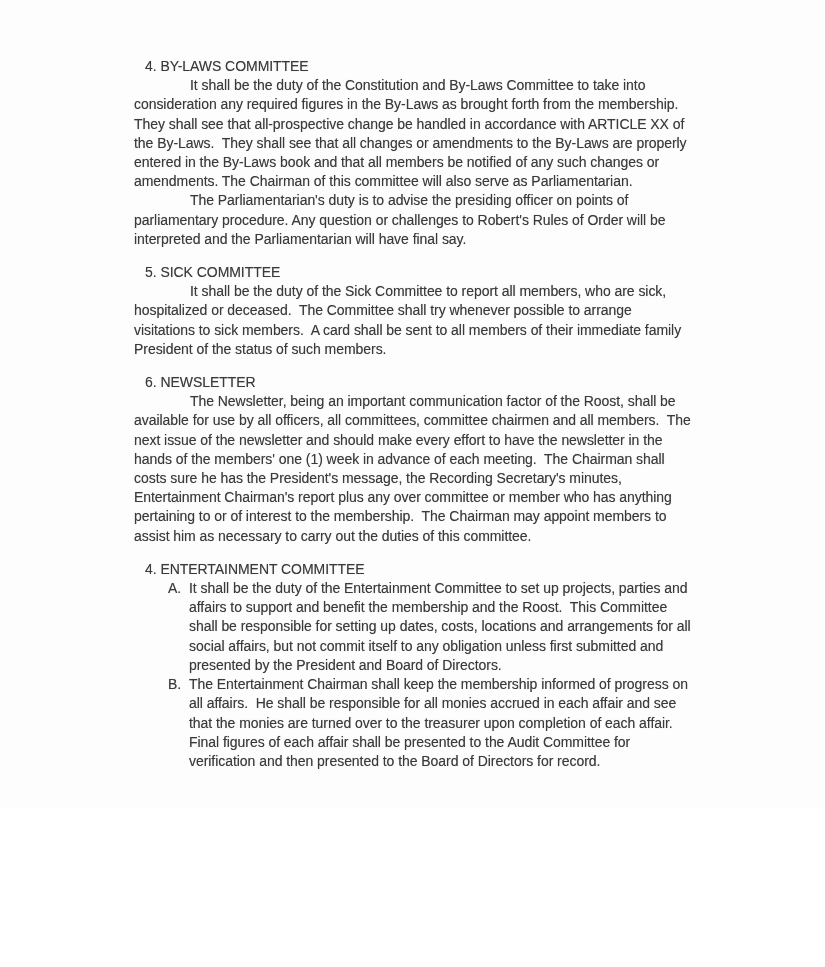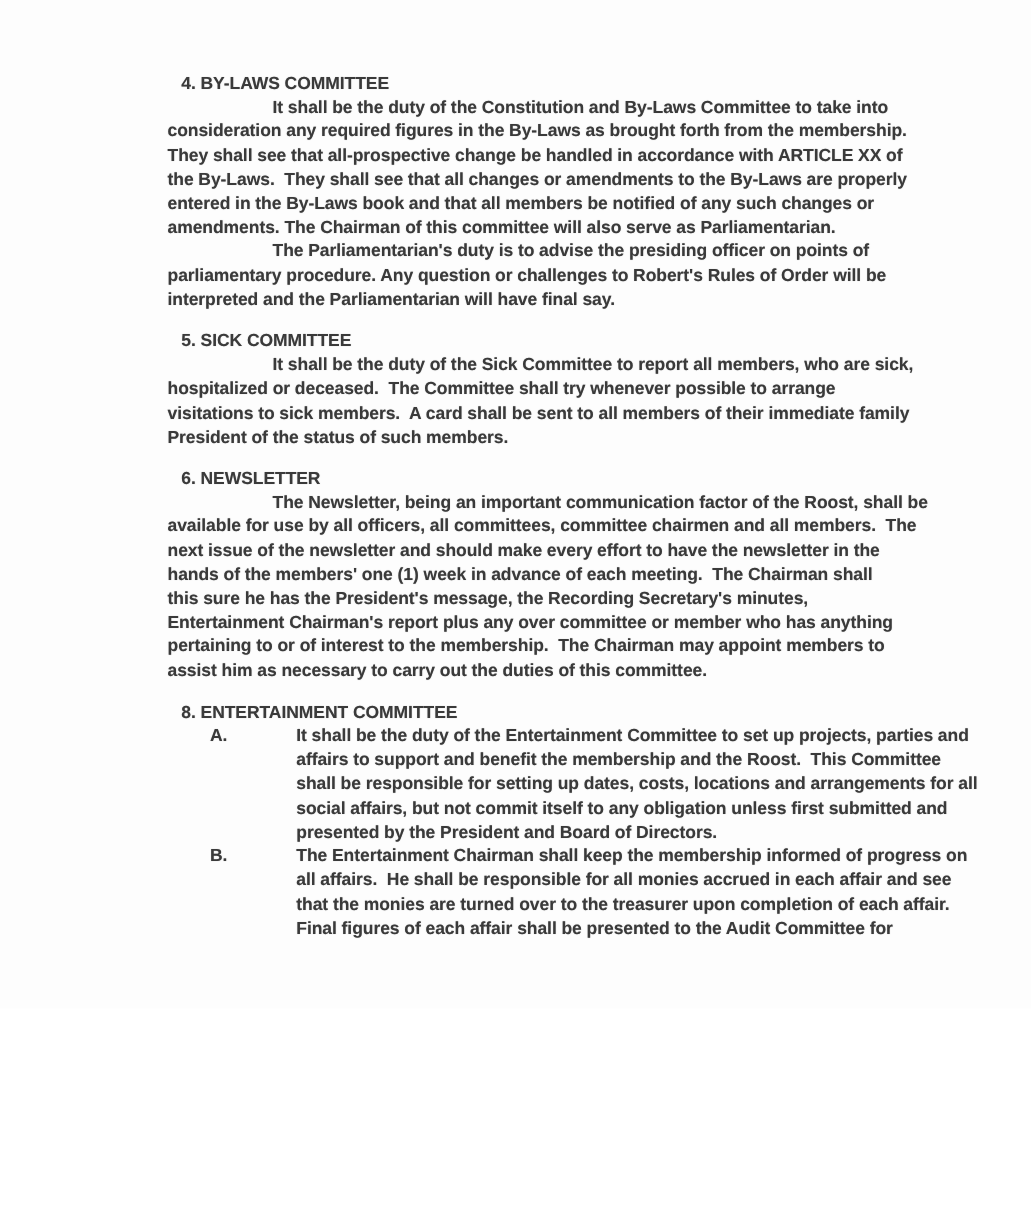--- a/index.html
+++ b/index.html
@@ -3,38 +3,37 @@
 <meta charset="utf-8">
 <style>
   html,body { margin:0; padding:0; background:#ffffff; }
   .page {
     position:relative;
     width:825px; height:807px;
     background:#fdfdfd;
     overflow:hidden;
     font-family:"Liberation Sans", sans-serif;
     color:#3a3a3a;
-    font-weight:bold;
   }
   .doc {
     position:absolute;
     left:134px; top:57px;
     width:610px;
     font-size:14px;
     line-height:19.2px;
     letter-spacing:-0.05px;
     text-shadow:0 0 0.7px rgba(90,90,90,0.55);
   }
   .section + .section { margin-top:14px; }
   .section-heading { margin-left:11px; white-space:pre; }
   .text-line { white-space:pre; }
-  .text-line.first { margin-left:84px; }
+  .text-line.first { margin-left:56px; }
   .list-item { display:flex; margin-left:34px; }
   .list-marker { flex:0 0 21px; white-space:pre; }
-  .list-lines { flex:1 1 auto;margin-left:48px; }
+  .list-lines { flex:1 1 auto; }
   .footer-left {
     position:absolute; left:100px; top:886px;
     font-family:"Liberation Serif", serif;
     font-style:italic;
     font-size:16.5px;
     color:#3c3c3c;
     text-shadow:0 0 0.6px rgba(90,90,90,0.5);
   }
   .footer-right {
     position:absolute; left:636px; top:887px;
@@ -74,44 +73,45 @@
         <div class="text-line">hospitalized or deceased.  The Committee shall try whenever possible to arrange</div>
         <div class="text-line">visitations to sick members.  A card shall be sent to all members of their immediate family</div>
         <div class="text-line">President of the status of such members.</div>
       </section>
       <section class="section">
         <div class="section-heading">6. NEWSLETTER</div>
         <div class="text-line first">The Newsletter, being an important communication factor of the Roost, shall be</div>
         <div class="text-line">available for use by all officers, all committees, committee chairmen and all members.  The</div>
         <div class="text-line">next issue of the newsletter and should make every effort to have the newsletter in the</div>
         <div class="text-line">hands of the members' one (1) week in advance of each meeting.  The Chairman shall</div>
-        <div class="text-line">this sure he has the President's message, the Recording Secretary's minutes,</div>
+        <div class="text-line">costs sure he has the President's message, the Recording Secretary's minutes,</div>
         <div class="text-line">Entertainment Chairman's report plus any over committee or member who has anything</div>
         <div class="text-line">pertaining to or of interest to the membership.  The Chairman may appoint members to</div>
         <div class="text-line">assist him as necessary to carry out the duties of this committee.</div>
       </section>
       <section class="section">
-        <div class="section-heading">8. ENTERTAINMENT COMMITTEE</div>
+        <div class="section-heading">4. ENTERTAINMENT COMMITTEE</div>
         <div class="list-item">
           <span class="list-marker">A.</span>
           <div class="list-lines">
             <div class="text-line">It shall be the duty of the Entertainment Committee to set up projects, parties and</div>
             <div class="text-line">affairs to support and benefit the membership and the Roost.  This Committee</div>
             <div class="text-line">shall be responsible for setting up dates, costs, locations and arrangements for all</div>
             <div class="text-line">social affairs, but not commit itself to any obligation unless first submitted and</div>
             <div class="text-line">presented by the President and Board of Directors.</div>
           </div>
         </div>
         <div class="list-item">
           <span class="list-marker">B.</span>
           <div class="list-lines">
             <div class="text-line">The Entertainment Chairman shall keep the membership informed of progress on</div>
             <div class="text-line">all affairs.  He shall be responsible for all monies accrued in each affair and see</div>
             <div class="text-line">that the monies are turned over to the treasurer upon completion of each affair.</div>
             <div class="text-line">Final figures of each affair shall be presented to the Audit Committee for</div>
+            <div class="text-line">verification and then presented to the Board of Directors for record.</div>
           </div>
         </div>
       </section>
     </main>
 
   <div class="footer-left">ByLaws of Ravens Roost</div>
 
   <div class="handwritten" role="img" aria-label="115">
     <svg viewBox="0 0 66 52" fill="none" xmlns="http://www.w3.org/2000/svg">
 

